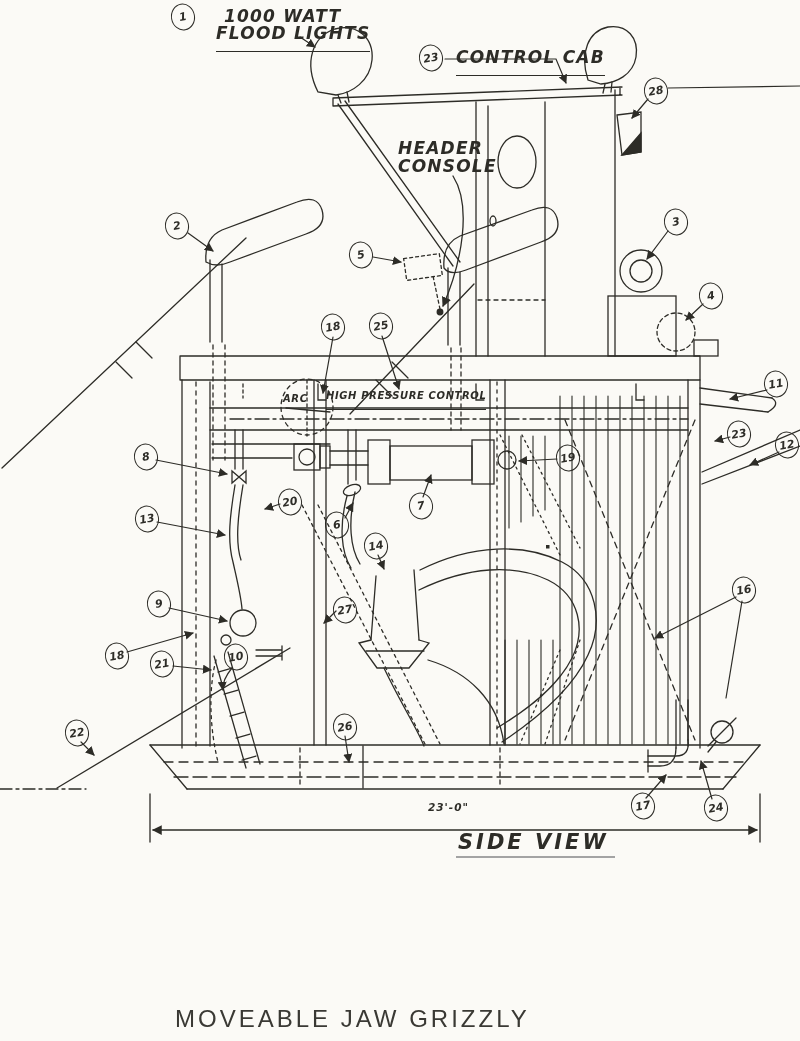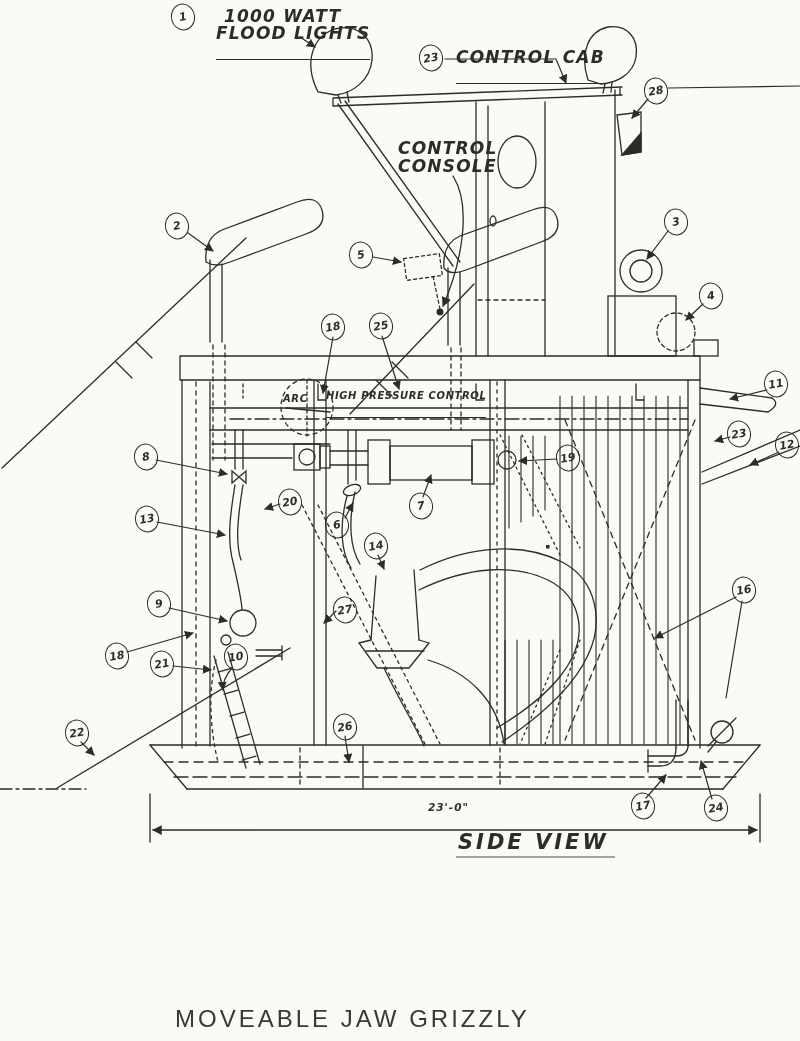--- a/index.html
+++ b/index.html
@@ -7,21 +7,21 @@
     width:800px;height:1041px;position:relative;overflow:hidden;
     background:#fbfaf6;
     font-family:"DejaVu Sans",sans-serif;
     color:#2d2c27;
   }
   #drawing{position:absolute;left:0;top:0;}
   .lbl{
     position:absolute;white-space:nowrap;color:#2d2c27;
     font-style:italic;font-size:17px;letter-spacing:1.2px;font-weight:bold;
   }
-  .u{border-bottom:1.6px solid #2d2c27;padding-bottom:16px;}
+  .u{border-bottom:1.6px solid #2d2c27;padding-bottom:8px;}
   .small{font-size:10px;letter-spacing:0.6px;}
   .dim{font-size:10.5px;letter-spacing:1px;}
   .sideview{
     font-size:21px;letter-spacing:3px;font-style:italic;font-weight:bold;
     border-bottom:2px solid #a3a3a3;padding:0 6px 2px 2px;
   }
   .title{
     font-size:24px;letter-spacing:3px;font-style:normal;font-weight:normal;
     font-family:"Liberation Sans",sans-serif;color:#3a3934;
   }
@@ -256,21 +256,21 @@
       <path d="M712,799 L701,761" marker-end="url(#arw)"></path>
     </g>
   </g>
 </svg>
 
 <div class="lbl" style="left:224px;top:6px;">1000 WATT</div>
 <div class="lbl u" style="left:216px;top:23px;">FLOOD LIGHTS</div>
 
 <div class="lbl u" style="left:456px;top:47px;">CONTROL CAB</div>
 
-<div class="lbl" style="left:398px;top:138px;">CONTROL</div>
+<div class="lbl" style="left:398px;top:138px;">HEADER</div>
 <div class="lbl" style="left:398px;top:156px;">CONSOLE</div>
 
 <div class="lbl small" style="left:283px;top:393px;">ARC</div>
 <div class="lbl u small" style="left:326px;top:390px;">HIGH PRESSURE CONTROL</div>
 
 <div class="lbl dim" style="left:428px;top:801px;">23'-0"</div>
 
 <div class="lbl sideview" style="left:456px;top:830px;">SIDE VIEW</div>
 
 <div class="lbl title" style="left:175px;top:1005px;">MOVEABLE JAW GRIZZLY</div>

